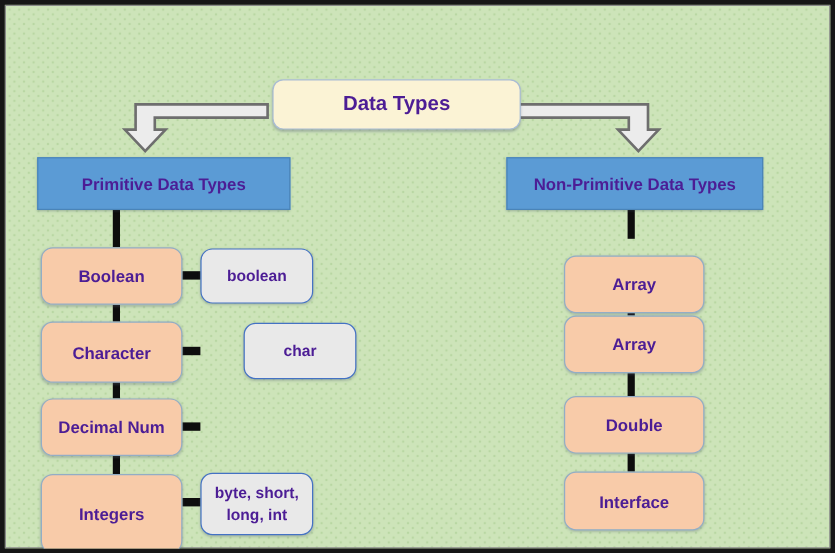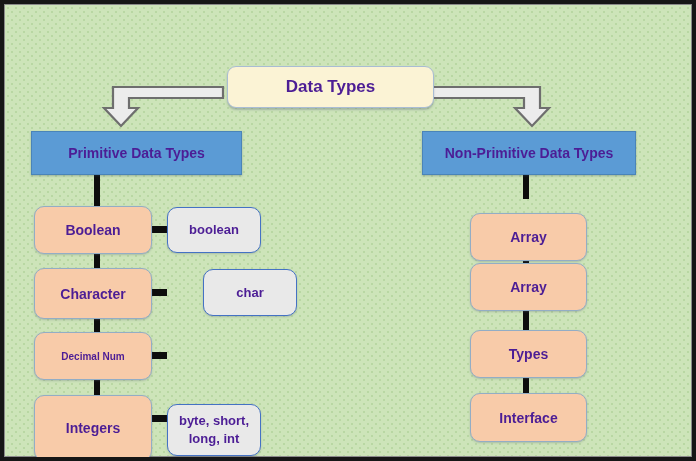--- a/index.html
+++ b/index.html
@@ -99,23 +99,23 @@
 
   <div class="node branch-node branch-left">Primitive Data Types</div>
   <div class="node branch-node branch-right">Non-Primitive Data Types</div>
 
   <div class="node type-node lcol" style="top:202px;height:48px;">Boolean</div>
   <div class="node kw-node kcol" style="top:203px;height:46px;">boolean</div>
 
   <div class="node type-node lcol" style="top:264px;height:51px;">Character</div>
   <div class="node kw-node kcol" style="top:265px;height:47px;margin-left:36px;">char</div>
 
-  <div class="node type-node lcol" style="top:328px;height:48px;font-size:10px;">Decimal Num</div>
+  <div class="node type-node lcol" style="top:328px;height:48px;font-size:14px;">Decimal Num</div>
 
   <div class="node type-node lcol" style="top:391px;height:66px;">Integers</div>
-  <div class="node kw-node kcol" style="top:400px;height:52px;">byte, short, long, int</div>
+  <div class="node kw-node kcol" style="top:390px;height:52px;">byte, short, long, int</div>
 
   <div class="node type-node rcol" style="top:209px;height:48px;">Array</div>
   <div class="node type-node rcol" style="top:259px;height:48px;">Array</div>
-  <div class="node type-node rcol" style="top:326px;height:48px;">Types</div>
+  <div class="node type-node rcol" style="top:326px;height:48px;">Double</div>
   <div class="node type-node rcol" style="top:389px;height:49px;">Interface</div>
 
 </div>
 
 </body></html>

